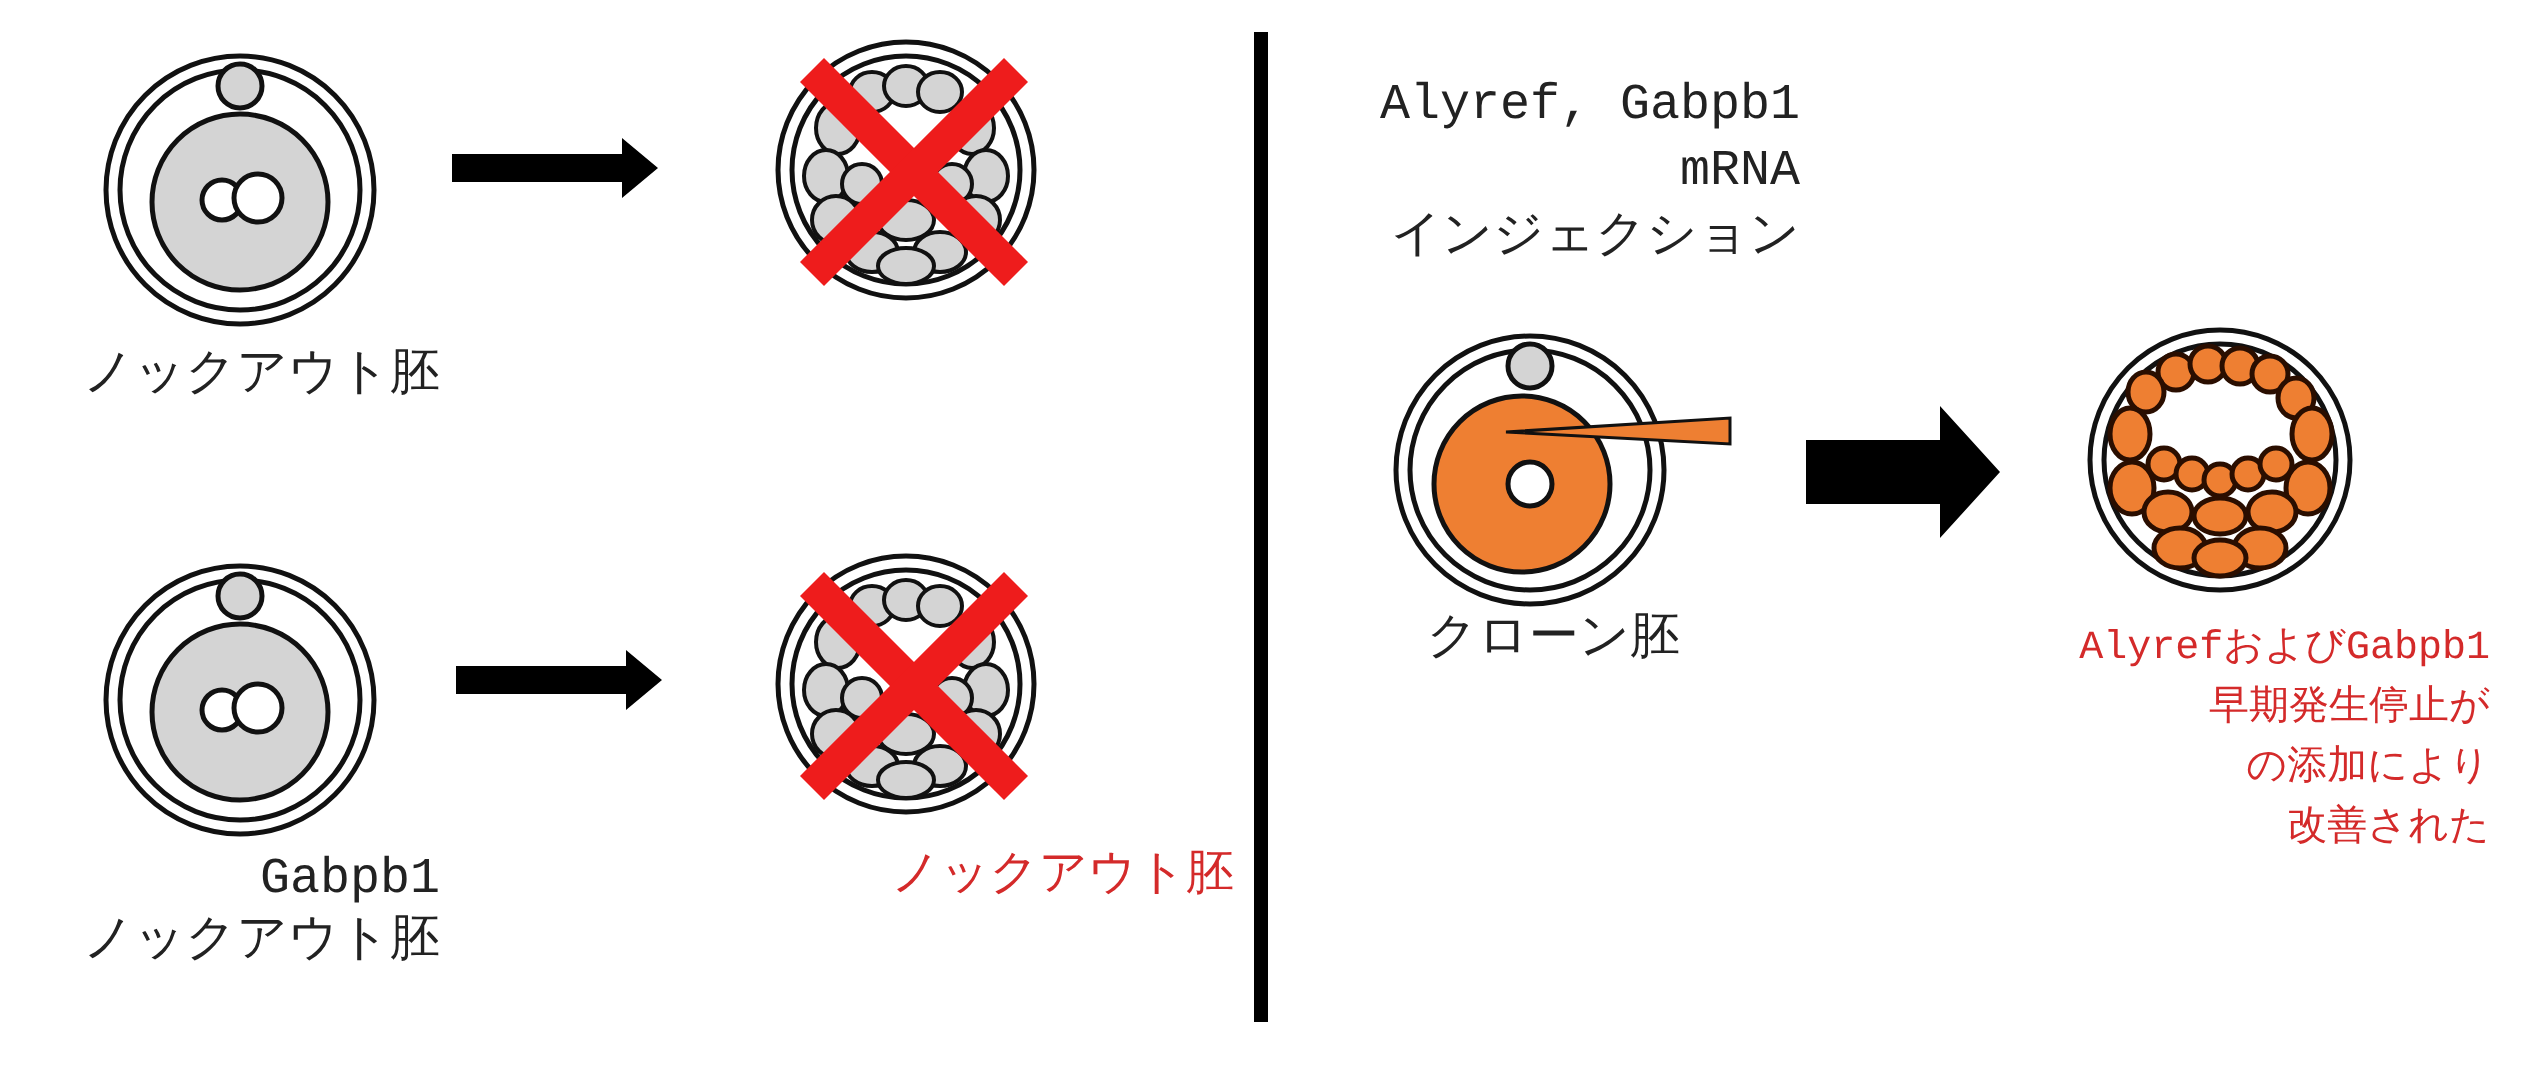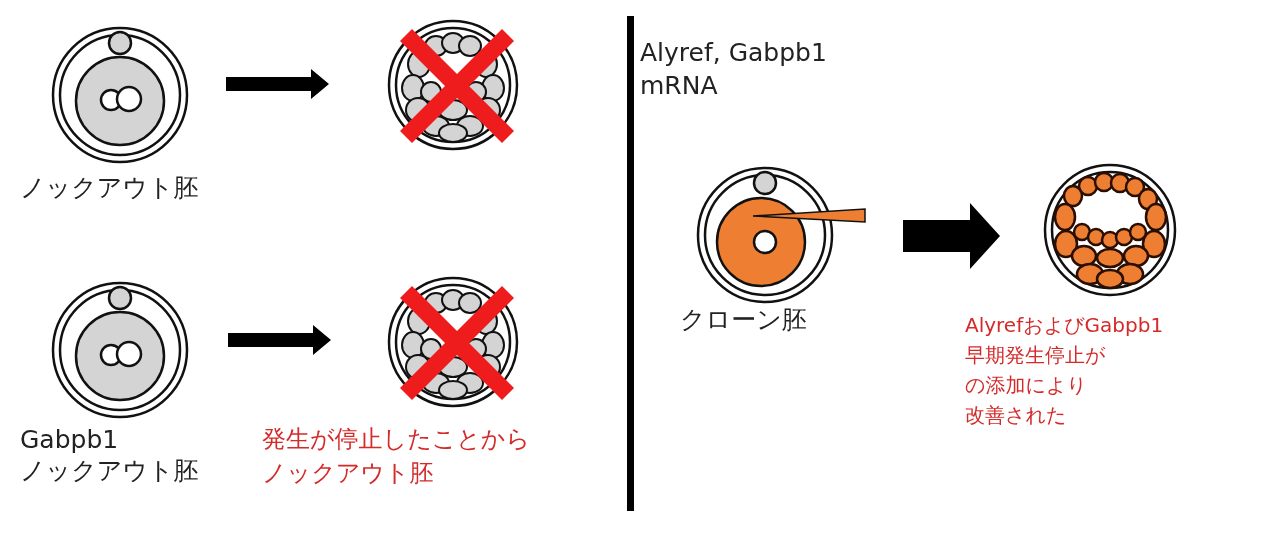--- a/index.html
+++ b/index.html
@@ -1,18 +1,18 @@
 <!DOCTYPE html>
 <html><head>
 <meta charset="utf-8">
 <style>
   html, body { margin:0; padding:0; background:#ffffff; }
   body { width:1272px; height:539px; position:relative; overflow:hidden;
          font-family:"DejaVu Sans","Liberation Sans",sans-serif; }
-  .label { position:absolute; text-align:left; color:#222; font-size:25px; line-height:31px; white-space:nowrap; }
+  .label { position:absolute; text-align:right; color:#222; font-size:25px; line-height:31px; white-space:nowrap;font-family:Liberation Mono, monospace; }
   .red { color:#d42a2a; }
   .divider { position:absolute; left:627px; top:16px; width:7px; height:495px; background:#000; }
   svg { position:absolute; overflow:visible; }
 </style>
 </head>
 <body>
 
 <div>
 
   <svg style="left:50px;top:25px;" width="140" height="140" viewBox="0 0 140 140">
@@ -94,31 +94,31 @@
       <ellipse cx="84" cy="108" rx="13" ry="10"></ellipse>
       <ellipse cx="67" cy="115" rx="14" ry="9"></ellipse>
     </g>
   </svg>
   <svg style="left:398px;top:284px;" width="118" height="118" viewBox="0 0 118 118">
     <line x1="8" y1="8" x2="110" y2="110" stroke="#ee1c1c" stroke-width="17"></line>
     <line x1="110" y1="8" x2="8" y2="110" stroke="#ee1c1c" stroke-width="17"></line>
   </svg>
 
   <div class="label red" style="left:262px;top:422px;width:355px;font-size:24px;line-height:34px;">
-    <div>発生が停止したことから</div>
     <div>ノックアウト胚</div>
   </div>
 </div>
 
 <div class="divider"></div>
 
 <div>
   <div class="label" style="left:640px;top:36px;width:260px;line-height:33px;">
     <div>Alyref, Gabpb1</div>
     <div>mRNA</div>
+    <div>インジェクション</div>
   </div>
 
   <svg style="left:695px;top:165px;" width="200" height="140" viewBox="0 0 200 140">
     <circle cx="70" cy="70" r="67" fill="#fff" stroke="#111" stroke-width="2.5"></circle>
     <circle cx="70" cy="70" r="60" fill="#fff" stroke="#111" stroke-width="2.5"></circle>
     <circle cx="70" cy="18" r="11" fill="#d4d4d4" stroke="#111" stroke-width="2.5"></circle>
     <circle cx="66" cy="77" r="44" fill="#ee7f32" stroke="#111" stroke-width="2.5"></circle>
     <circle cx="70" cy="77" r="11" fill="#fff" stroke="#111" stroke-width="2.5"></circle>
     <polygon points="58,51 170,44 170,57" fill="#ee7f32" stroke="#111" stroke-width="1.5"></polygon>
   </svg>

